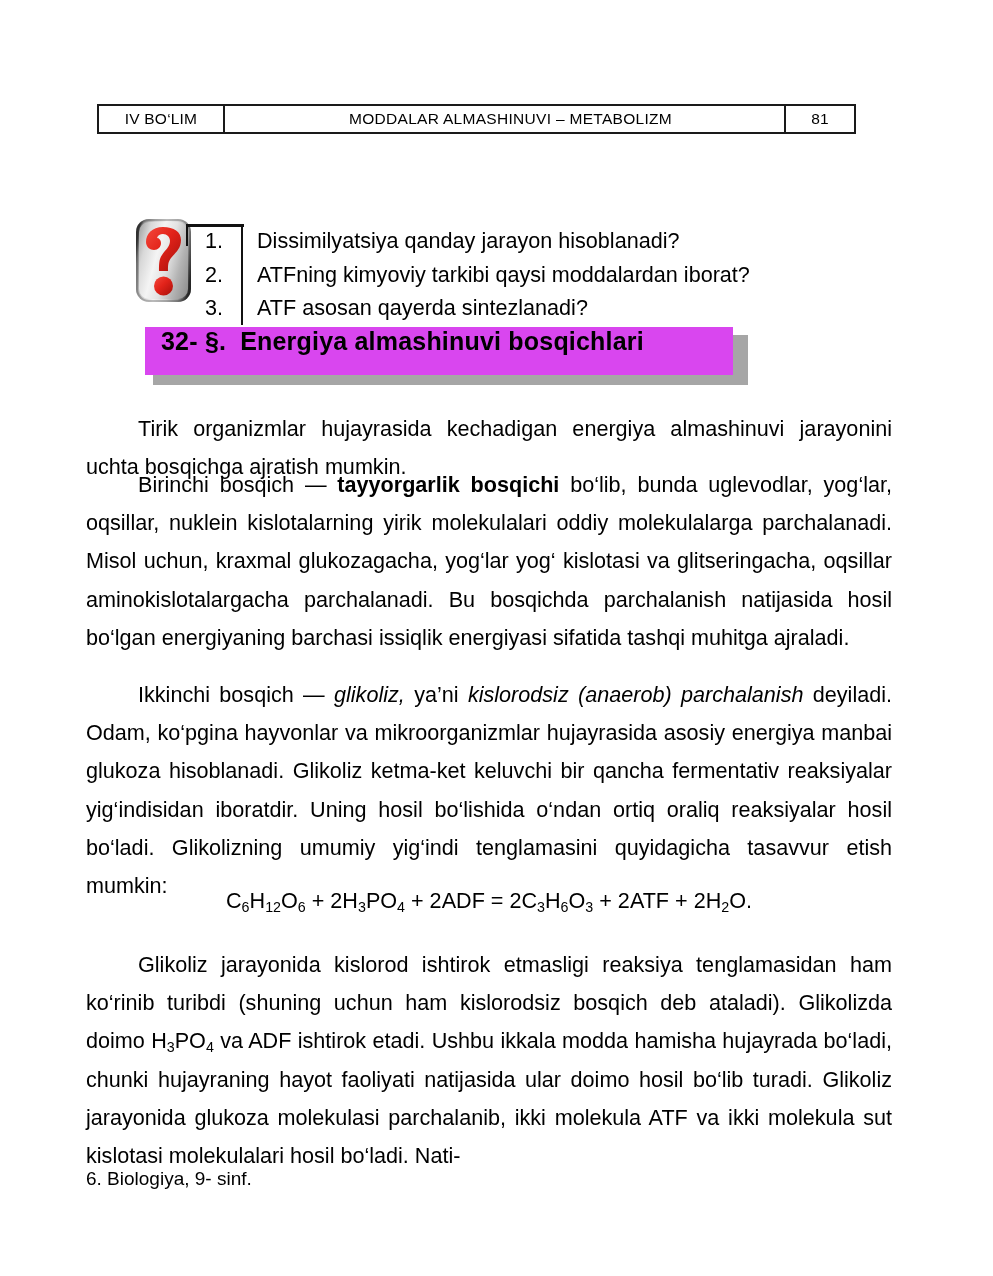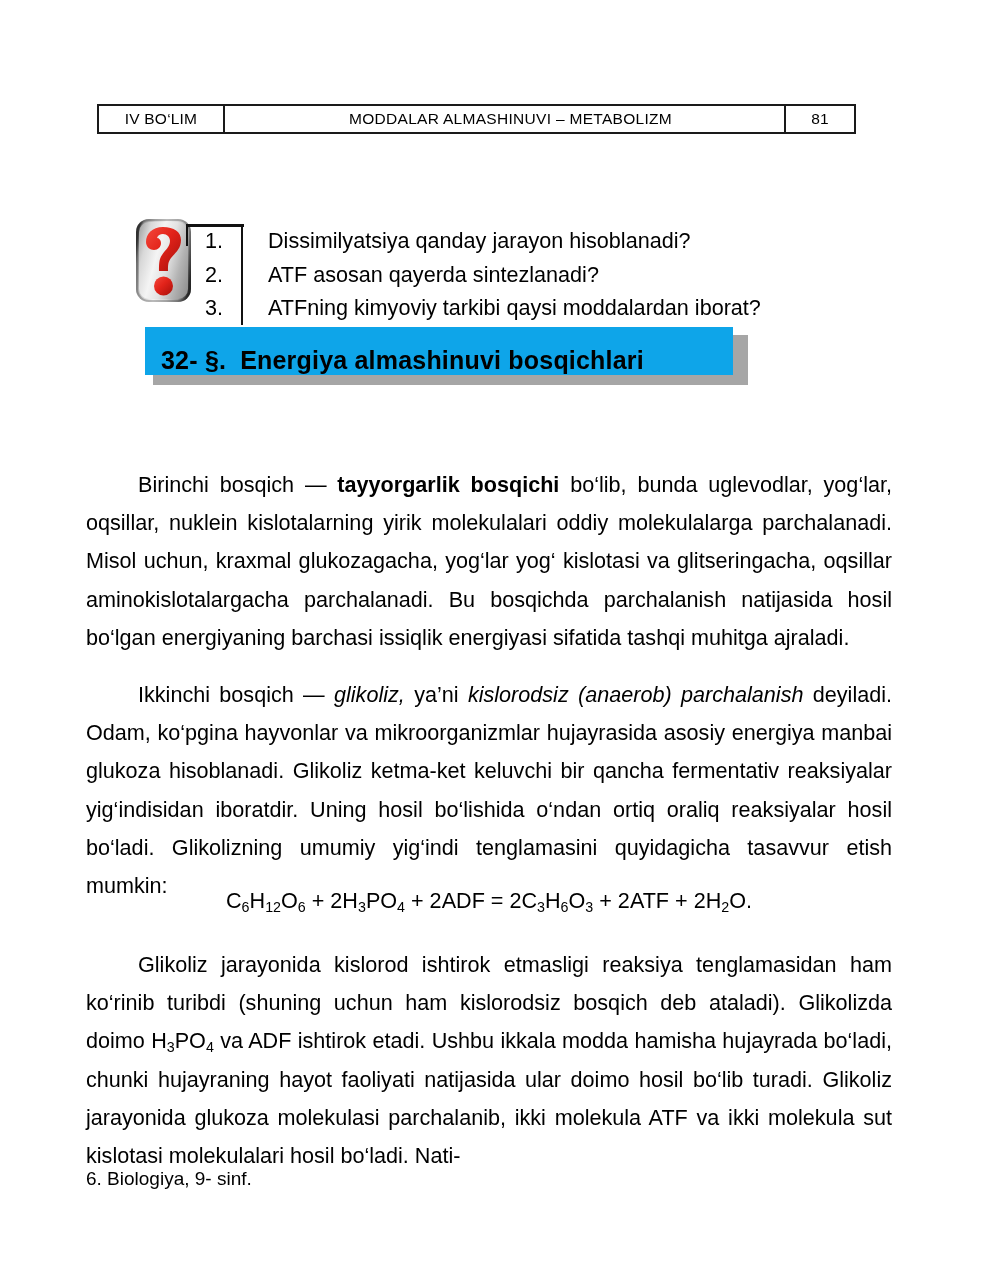--- a/index.html
+++ b/index.html
@@ -133,21 +133,21 @@
   .q-elbow-top {
     position: absolute;
     left: 186px;
     top: 224px;
     width: 58px;
     height: 2.5px;
     background: #111;
   }
   .q-items {
     position: absolute;
-    left: 268px;
+    left: 257px;
     top: 224px;
     width: 640px;
   }
   .q-items div {
     font-size: 21.6px;
     line-height: 33.5px;
     white-space: nowrap;
   }
 
   
@@ -164,23 +164,23 @@
     top: 8px;
     width: 595px;
     height: 50px;
     background: #a6a6a6;
   }
   .heading-box {
     position: absolute;
     left: 0; top: 0;
     width: 588px;
     height: 48px;
-    background: #0ea5e9;
+    background: #d946ef;
     display: flex;
-    align-items: flex-end;
+    align-items: flex-start;
     padding-left: 16px;
     box-sizing: border-box;
   }
   .heading-box .htext {
     font-size: 25px;
     font-weight: bold;
     letter-spacing: 0.2px;
     white-space: nowrap;
   }
   .heading-box .hnum { margin-right: 14px; }
@@ -254,32 +254,33 @@
   <div class="q-elbow"></div>
 
   <div class="q-numbers">
     <div>1.</div>
     <div>2.</div>
     <div>3.</div>
   </div>
 
   <div class="q-items">
     <div>Dissimilyatsiya qanday jarayon hisoblanadi?</div>
+    <div>ATFning kimyoviy tarkibi qaysi moddalardan iborat?</div>
     <div>ATF asosan qayerda sintezlanadi?</div>
-    <div>ATFning kimyoviy tarkibi qaysi moddalardan iborat?</div>
   </div>
 
   <div class="heading-wrap">
     <div class="heading-shadow"></div>
     <div class="heading-box">
       <span class="htext hnum">32- §.</span>
       <span class="htext">Energiya almashinuvi bosqichlari</span>
     </div>
   </div>
 
+  <div class="para indent" style="top:410px;">Tirik organizmlar hujayrasida kechadigan energiya almashinuvi jarayonini uchta bosqichga ajratish mumkin.</div>
 
   <div class="para indent" style="top:466px;"><span>Birinchi bosqich — </span><b>tayyorgarlik bosqichi</b><span> bo‘lib, bunda uglevodlar, yog‘lar, oqsillar, nuklein kislotalarning yirik molekulalari oddiy molekulalarga parchalanadi. Misol uchun, kraxmal glukozagacha, yog‘lar yog‘ kislotasi va glitseringacha, oqsillar aminokislotalargacha parchalanadi. Bu bosqichda parchalanish natijasida hosil bo‘lgan energiyaning barchasi issiqlik energiyasi sifatida tashqi muhitga ajraladi.</span></div>
 
   <div class="para indent" style="top:676px;"><span>Ikkinchi bosqich — </span><span class="bi">glikoliz,</span><span> ya’ni </span><span class="bi">kislorodsiz (anaerob) parchalanish</span><span> deyiladi. Odam, ko‘pgina hayvonlar va mikroorganizmlar hujayrasida asosiy energiya manbai glukoza hisoblanadi. Glikoliz ketma-ket keluvchi bir qancha fermentativ reaksiyalar yig‘indisidan iboratdir. Uning hosil bo‘lishida o‘ndan ortiq oraliq reaksiyalar hosil bo‘ladi. Glikolizning umumiy yig‘indi tenglamasini quyidagicha tasavvur etish mumkin:</span></div>
 
   <div class="equation"><span>C</span><sub>6</sub><span>H</span><sub>12</sub><span>O</span><sub>6</sub><span> + 2H</span><sub>3</sub><span>PO</span><sub>4</sub><span> + 2ADF = 2C</span><sub>3</sub><span>H</span><sub>6</sub><span>O</span><sub>3</sub><span> + 2ATF + 2H</span><sub>2</sub><span>O.</span></div>
 
   <div class="para indent" style="top:946px;"><span>Glikoliz jarayonida kislorod ishtirok etmasligi reaksiya tenglamasidan ham ko‘rinib turibdi (shuning uchun ham kislorodsiz bosqich deb ataladi). Glikolizda doimo </span><span><span>H</span><sub>3</sub><span>PO</span><sub>4</sub></span><span> va ADF ishtirok etadi. Ushbu ikkala modda hamisha hujayrada bo‘ladi, chunki hujayraning hayot faoliyati natijasida ular doimo hosil bo‘lib turadi. Glikoliz jarayonida glukoza molekulasi parchalanib, ikki molekula ATF va ikki molekula sut kislotasi molekulalari hosil bo‘ladi. Nati-</span></div>
 
   <div class="footer">6. Biologiya, 9- sinf.</div>

